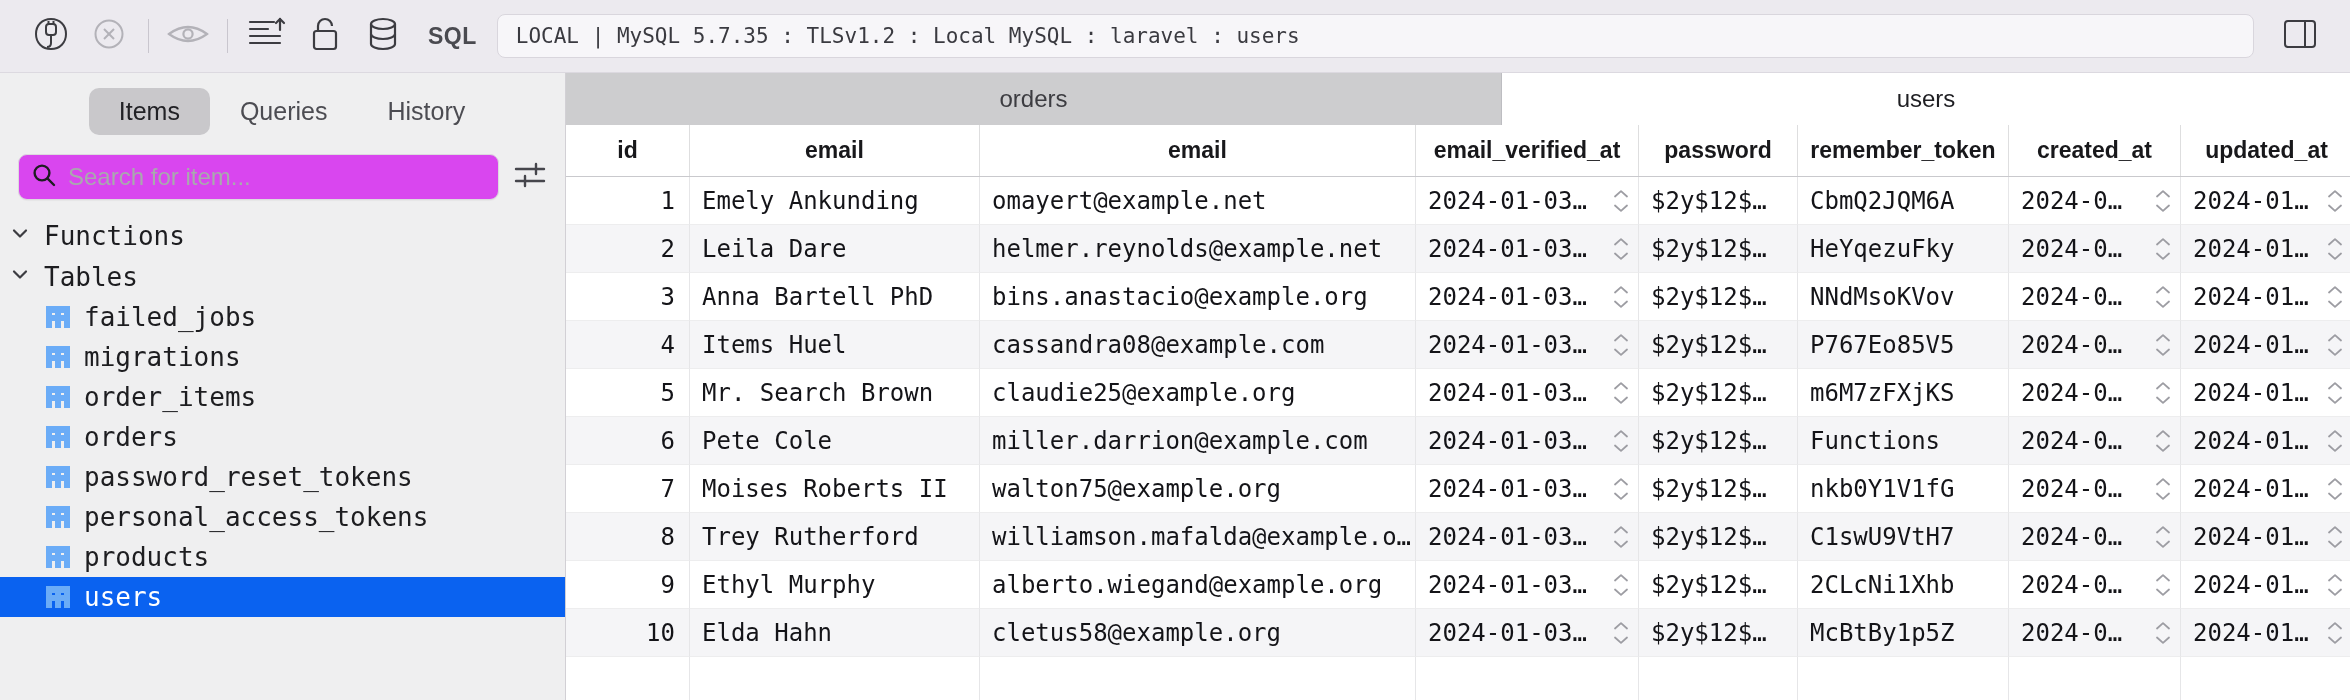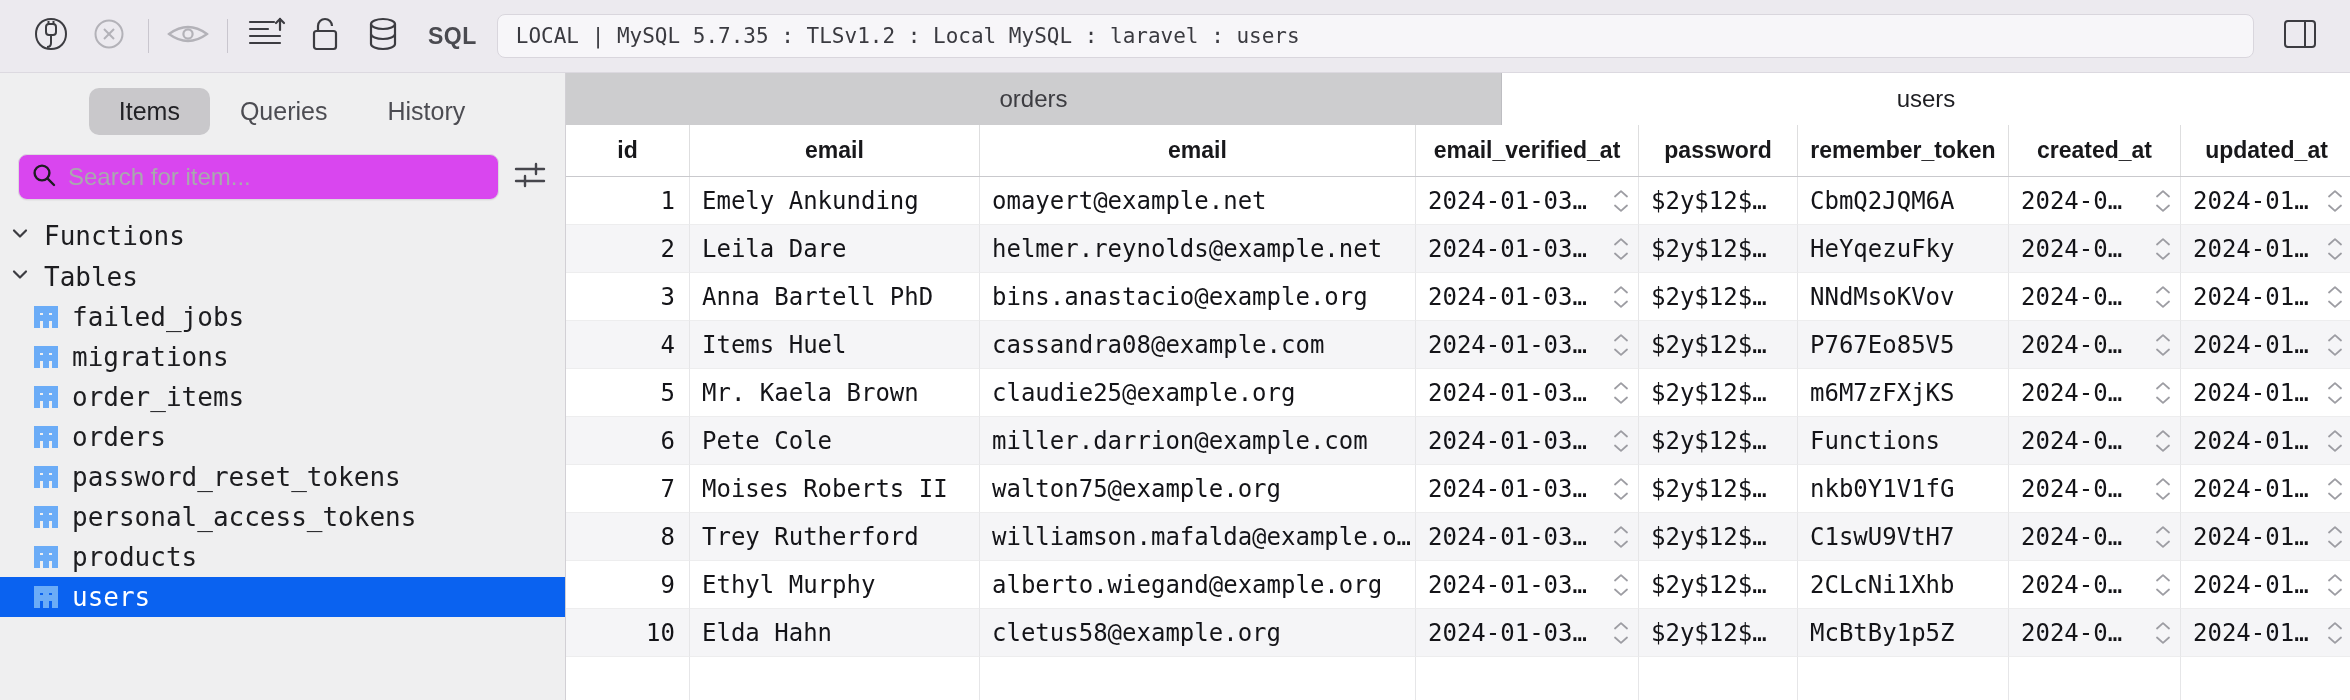--- a/index.html
+++ b/index.html
@@ -92,21 +92,21 @@
 
   .tree { flex: 1 1 auto; padding-top: 10px; overflow: hidden; }
   .tree-group {
     display: flex; align-items: center; gap: 12px;
     height: 41px; padding-left: 8px;
     font-family: "DejaVu Sans Mono", monospace;
     font-size: 26px; color: #1d1d20;
   }
   .tree-item {
     display: flex; align-items: center; gap: 14px;
-    height: 40px; padding-left: 34px;
+    height: 40px; padding-left: 46px;
     font-family: "DejaVu Sans Mono", monospace;
     font-size: 26px; color: #1d1d20;
   }
   .tree-item.selected { background: #0a62f0; color: #ffffff; }
   .tbl-ico {
     width: 24px; height: 22px; flex: 0 0 24px;
     background:
       linear-gradient(to bottom, #6bacf7 0 7px, transparent 7px 100%),
       repeating-linear-gradient(to right, #6bacf7 0 6px, transparent 6px 9px),
       repeating-linear-gradient(to bottom, transparent 0 9px, #6bacf7 9px 15px, transparent 15px 100%);
@@ -491,21 +491,21 @@
                   <svg class="chev" viewBox="0 0 16 9">
                     <path d="M2 7 L8 1.6 L14 7" fill="none" stroke="#9d9da3" stroke-width="1.8" stroke-linecap="round" stroke-linejoin="round"></path>
                   </svg>
                   <svg class="chev" viewBox="0 0 16 9">
                     <path d="M2 2 L8 7.4 L14 2" fill="none" stroke="#9d9da3" stroke-width="1.8" stroke-linecap="round" stroke-linejoin="round"></path>
                   </svg>
                 </span></div>
             </div>
             <div class="row">
               <div class="cell num c-id">5</div>
-              <div class="cell c-name">Mr. Kaela Brown</div>
+              <div class="cell c-name">Mr. Search Brown</div>
               <div class="cell c-email">claudie25@example.org</div>
               <div class="cell stepper c-ever">2024-01-03…<span class="stepper-ico">
                   <svg class="chev" viewBox="0 0 16 9">
                     <path d="M2 7 L8 1.6 L14 7" fill="none" stroke="#9d9da3" stroke-width="1.8" stroke-linecap="round" stroke-linejoin="round"></path>
                   </svg>
                   <svg class="chev" viewBox="0 0 16 9">
                     <path d="M2 2 L8 7.4 L14 2" fill="none" stroke="#9d9da3" stroke-width="1.8" stroke-linecap="round" stroke-linejoin="round"></path>
                   </svg>
                 </span></div>
               <div class="cell c-pass">$2y$12$…</div>

